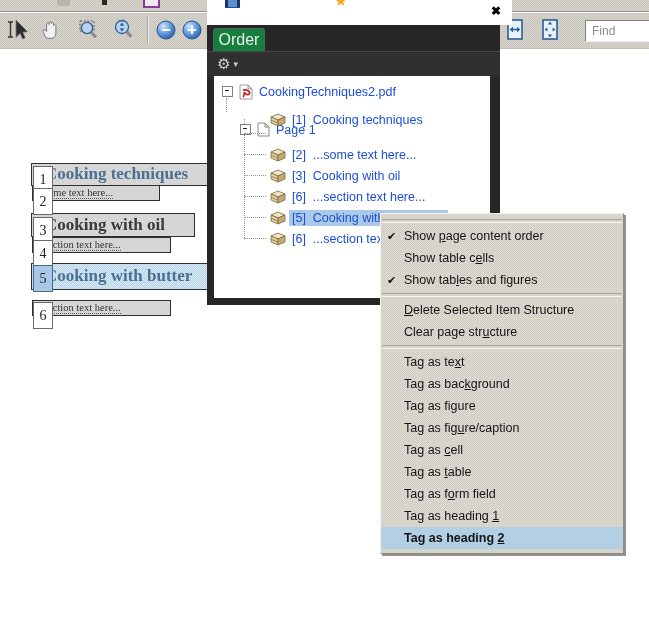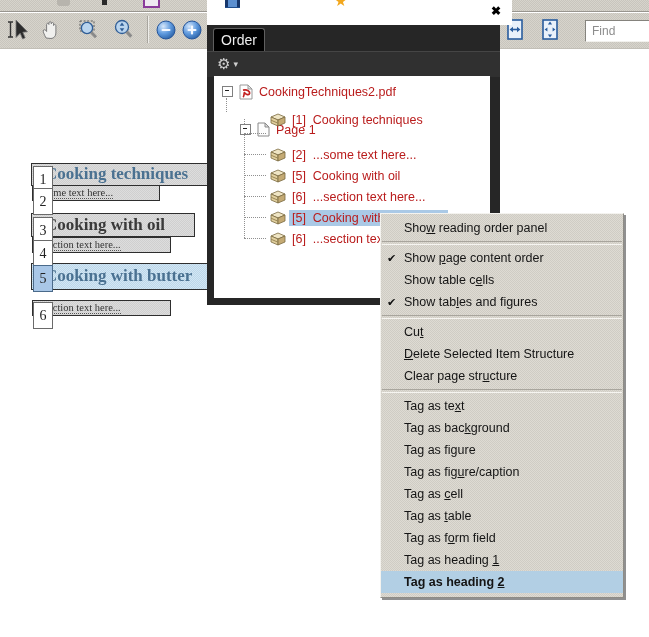--- a/index.html
+++ b/index.html
@@ -60,35 +60,35 @@
   .reg5{left:32px;top:300px;width:126px;height:14px;line-height:13px;}
   .numbox{position:absolute;width:18px;height:25px;background:#fff;border:1px solid #6a6a6a;z-index:2;
           font-family:"Liberation Serif",serif;font-size:14px;color:#222;
           display:flex;align-items:center;justify-content:center;}
   .numbox.numsel{background:#a9c7e7;border-color:#4a6a8a;}
   .num0{left:33px;top:166px}.num1{left:33px;top:188px}.num2{left:33px;top:217px}
   .num3{left:33px;top:240px}.num4{left:33px;top:265px}.num5{left:33px;top:302px}
 
   
   .panel{position:absolute;left:207px;top:25px;width:293px;height:280px;background:#262626;z-index:2;}
-  .ptab{position:absolute;left:6px;top:3px;width:50px;height:22px;background:#000000;
+  .ptab{position:absolute;left:6px;top:3px;width:50px;height:22px;background:#15803d;
         border:1px solid #5f5f5f;border-bottom:none;border-radius:3px 3px 0 0;
-        color:#ededed;font-size:14px;line-height:22px;text-align:center;}
+        color:#ededed;font-size:16px;line-height:22px;text-align:center;}
   .gearrow{position:absolute;left:0;top:26px;width:100%;height:25px;background:#303030;border-top:1px solid #454545;}
   .gearbtn{position:absolute;left:10px;top:3px;display:flex;align-items:center;}
   .gear{color:#cfcfcf;font-size:15px;line-height:18px;}
   .drop{color:#cfcfcf;font-size:9px;margin-left:3px;}
   .treearea{position:absolute;left:7px;top:51px;width:276px;height:222px;background:#fff;overflow:hidden;
             font-size:12.5px;}
   .tree-row{position:absolute;left:0;height:17px;display:flex;align-items:center;white-space:pre;}
   .tree-row.lvl0{padding-left:8px}.tree-row.lvl1{padding-left:26px}.tree-row.lvl2{padding-left:56px}
   .expander{width:9px;height:9px;background:#fff;border:1px solid #808080;position:relative;margin-right:6px;flex:none;}
   .expander::after{content:"";position:absolute;left:2px;top:3px;width:4px;height:1px;background:#222;}
   .ticon{display:inline-flex;margin-right:6px;flex:none;}
-  .tlabel{color:#b91c1c;}
+  .tlabel{color:#1d4ed8;}
   .tree-row.sel .tlabel{background:#aac9e6;padding:1px 28px 1px 3px;margin-left:-3px;}
   .vline{position:absolute;border-left:1px dotted #909090;width:0;}
   .hstub{position:absolute;border-top:1px dotted #909090;height:0;}
 
   
   .menu{position:absolute;left:380px;top:213px;width:242px;padding:3px 0 4px;z-index:5;
         border:1px solid;border-color:#f4f3ef #8e8c86 #8e8c86 #f4f3ef;
         box-shadow:2px 2px 0 rgba(125,125,125,.85);font-size:12.5px;}
   .mi{position:relative;height:22px;line-height:22px;padding-left:23px;white-space:pre;color:#141414;}
   .mi .chk{position:absolute;left:6px;top:0;font-size:11px;color:#111;}
@@ -243,21 +243,21 @@
             <polygon points="1,4 8,7 8,13 1,10" fill="#e0cf9e" stroke="#7a6a40" stroke-width="0.8"></polygon>
             <polygon points="8,7 15,4 15,10 8,13" fill="#c4aa74" stroke="#7a6a40" stroke-width="0.8"></polygon>
             <line x1="1" y1="7.2" x2="8" y2="10.2" stroke="#9a8655" stroke-width="1"></line>
           </svg></span><span class="tlabel">[2]  ...some text here...</span></div>
       <div class="hstub" style="left: 30px; width: 22px; top: 99px;"></div>
       <div class="tree-row lvl2" style="top: 91px;"><span class="ticon"><svg width="16" height="14" viewBox="0 0 16 14">
             <polygon points="1,4 8,1 15,4 8,7" fill="#efe5c4" stroke="#7a6a40" stroke-width="0.8"></polygon>
             <polygon points="1,4 8,7 8,13 1,10" fill="#e0cf9e" stroke="#7a6a40" stroke-width="0.8"></polygon>
             <polygon points="8,7 15,4 15,10 8,13" fill="#c4aa74" stroke="#7a6a40" stroke-width="0.8"></polygon>
             <line x1="1" y1="7.2" x2="8" y2="10.2" stroke="#9a8655" stroke-width="1"></line>
-          </svg></span><span class="tlabel">[5]  Cooking with oil</span></div>
+          </svg></span><span class="tlabel">[3]  Cooking with oil</span></div>
       <div class="hstub" style="left: 30px; width: 22px; top: 120px;"></div>
       <div class="tree-row lvl2" style="top: 112px;"><span class="ticon"><svg width="16" height="14" viewBox="0 0 16 14">
             <polygon points="1,4 8,1 15,4 8,7" fill="#efe5c4" stroke="#7a6a40" stroke-width="0.8"></polygon>
             <polygon points="1,4 8,7 8,13 1,10" fill="#e0cf9e" stroke="#7a6a40" stroke-width="0.8"></polygon>
             <polygon points="8,7 15,4 15,10 8,13" fill="#c4aa74" stroke="#7a6a40" stroke-width="0.8"></polygon>
             <line x1="1" y1="7.2" x2="8" y2="10.2" stroke="#9a8655" stroke-width="1"></line>
           </svg></span><span class="tlabel">[6]  ...section text here...</span></div>
       <div class="hstub" style="left: 30px; width: 22px; top: 141px;"></div>
       <div class="tree-row lvl2 sel" style="top: 133px;"><span class="ticon"><svg width="16" height="14" viewBox="0 0 16 14">
             <polygon points="1,4 8,1 15,4 8,7" fill="#efe5c4" stroke="#7a6a40" stroke-width="0.8"></polygon>
@@ -269,27 +269,25 @@
       <div class="tree-row lvl2" style="top: 154px;"><span class="ticon"><svg width="16" height="14" viewBox="0 0 16 14">
             <polygon points="1,4 8,1 15,4 8,7" fill="#efe5c4" stroke="#7a6a40" stroke-width="0.8"></polygon>
             <polygon points="1,4 8,7 8,13 1,10" fill="#e0cf9e" stroke="#7a6a40" stroke-width="0.8"></polygon>
             <polygon points="8,7 15,4 15,10 8,13" fill="#c4aa74" stroke="#7a6a40" stroke-width="0.8"></polygon>
             <line x1="1" y1="7.2" x2="8" y2="10.2" stroke="#9a8655" stroke-width="1"></line>
           </svg></span><span class="tlabel">[6]  ...section text here...</span></div>
     </div>
 </div>
 
 <div class="menu dither-light" id="menu">
-    <div class="mi"><span>Sho<u>w</u> reading order panel</span></div>
     <div class="msep"></div>
     <div class="mi"><span class="chk">✔</span><span>Show <u>p</u>age content order</span></div>
     <div class="mi"><span>Show table c<u>e</u>lls</span></div>
     <div class="mi"><span class="chk">✔</span><span>Show tab<u>l</u>es and figures</span></div>
     <div class="msep"></div>
-    <div class="mi"><span>Cu<u>t</u></span></div>
     <div class="mi"><span><u>D</u>elete Selected Item Structure</span></div>
     <div class="mi"><span>Clear page str<u>u</u>cture</span></div>
     <div class="msep"></div>
     <div class="mi"><span>Tag as te<u>x</u>t</span></div>
     <div class="mi"><span>Tag as bac<u>k</u>ground</span></div>
     <div class="mi"><span>Tag as fi<u>g</u>ure</span></div>
     <div class="mi"><span>Tag as fig<u>u</u>re/caption</span></div>
     <div class="mi"><span>Tag as <u>c</u>ell</span></div>
     <div class="mi"><span>Tag as <u>t</u>able</span></div>
     <div class="mi"><span>Tag as f<u>o</u>rm field</span></div>

